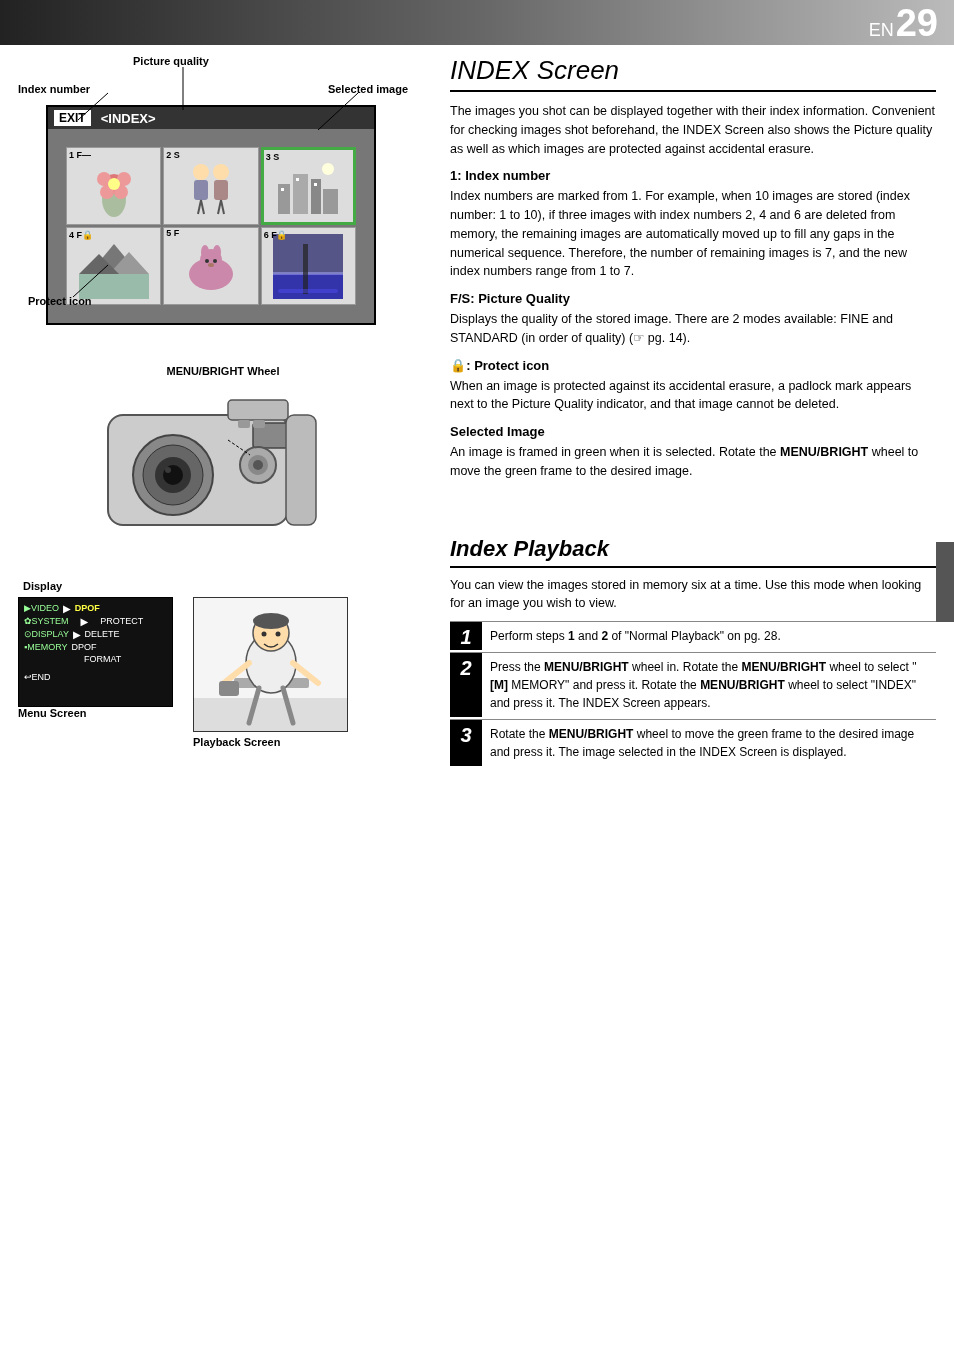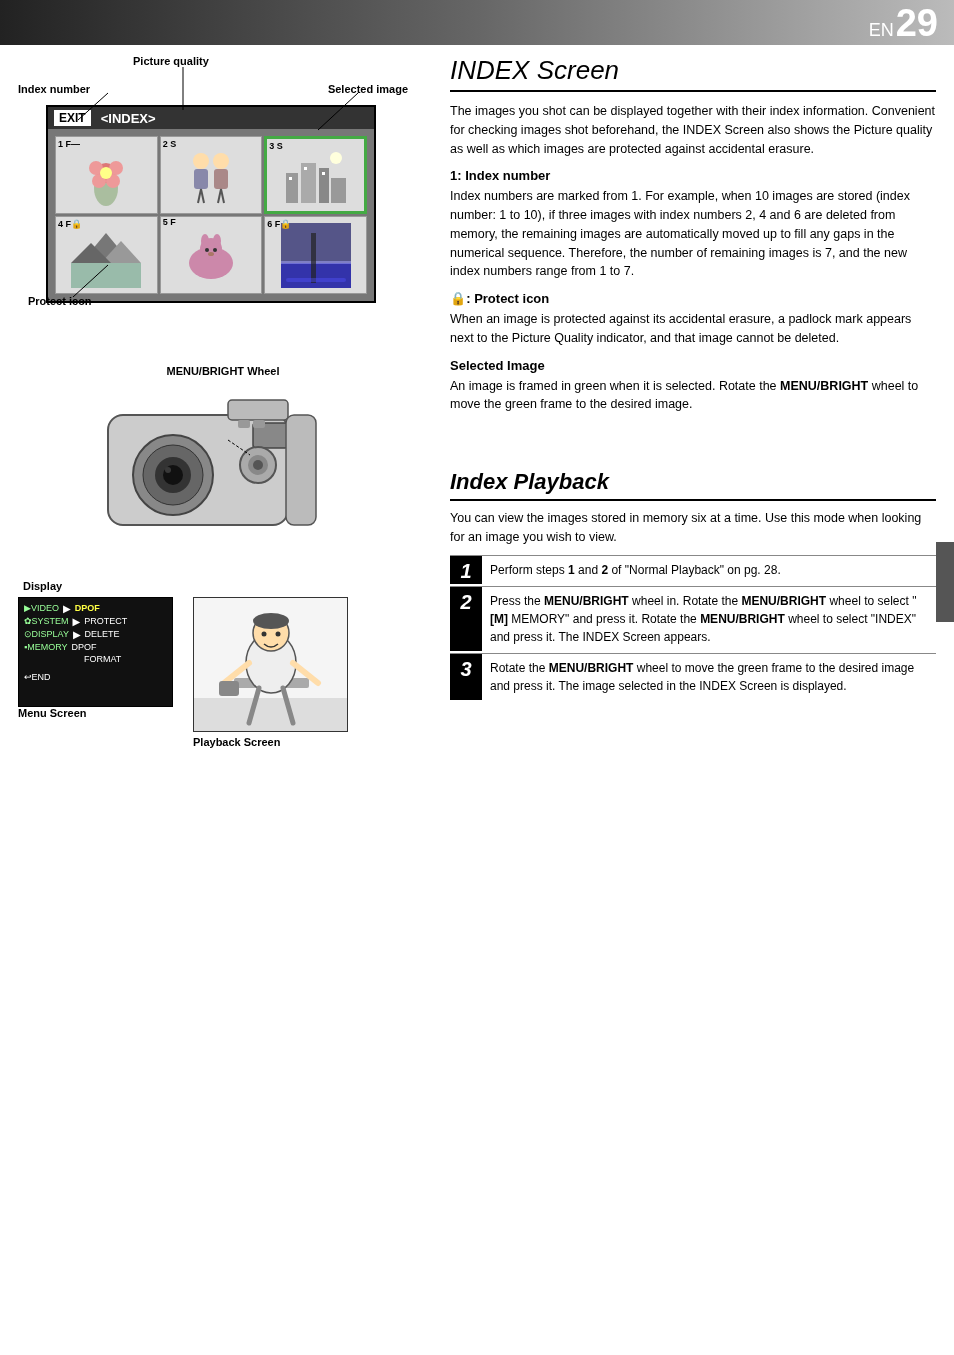--- a/index.html
+++ b/index.html
@@ -196,21 +196,21 @@
 
     <div style="position:absolute; top:28px; right:10px; font-size:11px; font-weight:bold;">Selected image</div>
 
     <div style="position:absolute; top:50px; left:28px; width:330px; border:2px solid #000; background:#f0f0f0;">
 
       <div style="display:flex; background:#333; color:#fff; padding:3px 6px; align-items:center; gap:10px;">
         <span style="background:#fff; color:#000; font-weight:bold; font-size:12px; padding:1px 5px;">EXIT</span>
         <span style="color:#fff; font-weight:bold; font-size:13px;">&lt;INDEX&gt;</span>
       </div>
 
-      <div style="display:grid; grid-template-columns:repeat(3,1fr); gap:2px; padding:7px; background:#777;">
+      <div style="display:grid; grid-template-columns:repeat(3,1fr); gap:2px; padding:18px; background:#777;">
 
         <div style="background:#ddd; border:1px solid #999; position:relative; height:78px; overflow:hidden;">
           <div style="position:absolute;top:2px;left:2px;font-size:9px;font-weight:bold;z-index:2;">1 F—</div>
           <div style="width:100%;height:100%;display:flex;align-items:center;justify-content:center;">
             <svg width="70" height="65" viewBox="0 0 70 65">
               <ellipse cx="35" cy="45" rx="12" ry="18" fill="#8a7" opacity="0.6"></ellipse>
               <circle cx="35" cy="30" r="10" fill="#d77"></circle>
               <circle cx="25" cy="25" r="7" fill="#e99"></circle>
               <circle cx="45" cy="25" r="7" fill="#e99"></circle>
               <circle cx="28" cy="38" r="7" fill="#e99"></circle>
@@ -349,21 +349,21 @@
 
     <div class="menu-playback-row">
 
       <div>
         <div style="border:1px solid #000; background:#111; color:#fff; font-size:10px; padding:5px; width:155px; min-height:110px;">
           <div style="display:flex; gap:4px; margin-bottom:2px;">
             <span style="color:#9f9; font-size:9px;">▶VIDEO</span>
             <span style="color:#fff;">▶</span>
             <span style="color:#ff4; font-size:9px; font-weight:bold;">DPOF</span>
           </div>
-          <div style="display:flex; gap:4px; margin-bottom:2px;">
+          <div style="display:flex; gap:12px; margin-bottom:2px;">
             <span style="color:#9f9; font-size:9px;">✿SYSTEM</span>
             <span style="color:#fff;">▶</span>
             <span style="color:#fff; font-size:9px;">PROTECT</span>
           </div>
           <div style="display:flex; gap:4px; margin-bottom:2px;">
             <span style="color:#9f9; font-size:9px;">⊙DISPLAY</span>
             <span style="color:#fff;">▶</span>
             <span style="color:#fff; font-size:9px;">DELETE</span>
           </div>
           <div style="display:flex; gap:4px; margin-bottom:2px;">
@@ -421,20 +421,26 @@
 
     <p class="body-text">The images you shot can be displayed together with their index information. Convenient for checking images shot beforehand, the INDEX Screen also shows the Picture quality as well as which images are protected against accidental erasure.</p>
 
     <div>
       <div class="subsection-title">
         <span>1: Index number</span>
       </div>
       <p class="body-text">Index numbers are marked from 1. For example, when 10 images are stored (index number: 1 to 10), if three images with index numbers 2, 4 and 6 are deleted from memory, the remaining images are automatically moved up to fill any gaps in the numerical sequence. Therefore, the number of remaining images is 7, and the new index numbers range from 1 to 7.</p>
     </div>
 
+    <div>
+      <div class="subsection-title">
+        <span>F/S: Picture Quality</span>
+      </div>
+      <p class="body-text">Displays the quality of the stored image. There are 2 modes available: FINE and STANDARD (in order of quality) (☞ pg. 14).</p>
+    </div>
 
     <div>
       <div class="subsection-title">
         <span>🔒: Protect icon</span>
       </div>
       <p class="body-text">When an image is protected against its accidental erasure, a padlock mark appears next to the Picture Quality indicator, and that image cannot be deleted.</p>
     </div>
 
     <div>
       <div class="subsection-title">

